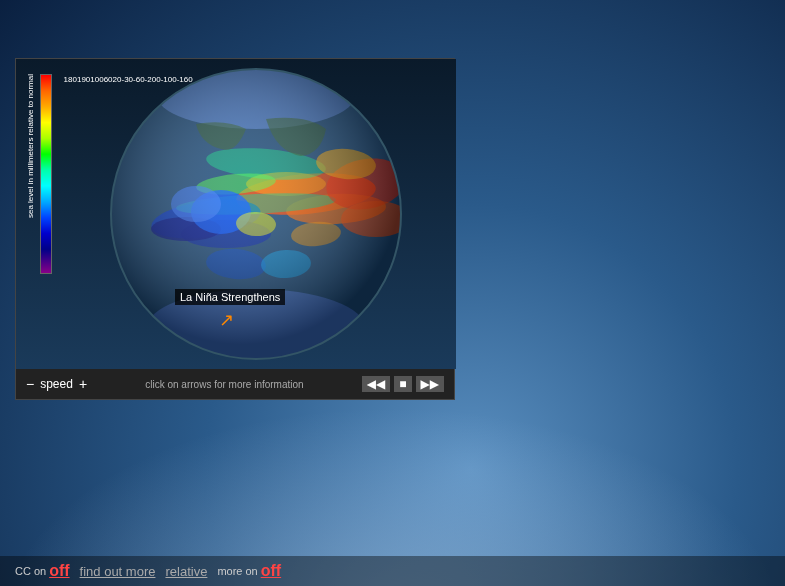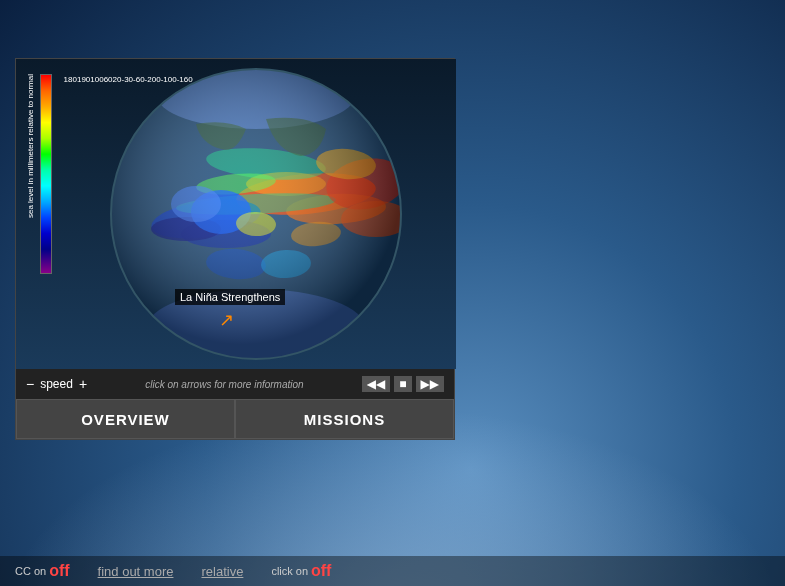--- a/index.html
+++ b/index.html
@@ -203,21 +203,20 @@
       font-size: 12px;
     }
     .speed-minus, .speed-plus {
       color: white;
       font-size: 14px;
       cursor: pointer;
     }
     .info-text {
       color: #aaa;
       font-size: 10px;
-      font-style: italic;
     }
     .playback-controls {
       display: flex;
       gap: 4px;
       align-items: center;
     }
     .play-btn {
       background: #555;
       color: white;
       border: none;
@@ -280,40 +279,41 @@
     .footer {
       position: absolute;
       bottom: 0;
       left: 0;
       right: 0;
       height: 30px;
       background: rgba(0,0,0,0.4);
       display: flex;
       align-items: center;
       padding: 10px 15px;
-      gap: 28px;
+      gap: 10px;
     }
     .footer-item {
       color: #ccc;
       font-size: 11px;
     }
     .footer-link {
       color: #aaa;
       font-size: 13px;
       cursor: pointer;
       text-decoration: underline;
     }
     .footer-toggle {
       display: flex;
       align-items: center;
       gap: 3px;
     }
     .toggle-off {
       color: #ff4444;
       font-weight: bold;
+      text-decoration: underline;
     }
   </style>
 </head>
 <body>
 
 <div class="container">
   <div class="bg"></div>
   <div class="bg-clouds"></div>
 
   <div class="header">
@@ -438,24 +438,20 @@
           <span class="speed-plus">+</span>
         </div>
         <span class="info-text">click on arrows for more information</span>
         <div class="playback-controls">
           <button class="play-btn">◀◀</button>
           <button class="play-btn">■</button>
           <button class="play-btn">▶▶</button>
         </div>
       </div>
 
-      <div class="nav-buttons">
-        <div class="nav-btn">OVERVIEW</div>
-        <div class="nav-btn">MISSIONS</div>
-      </div>
     </div>
 
     <div class="events-panel">
 
       <div class="event-item active">
         <div class="event-title">Latest View</div>
         <div class="event-date">July 2010</div>
       </div>
 
       <div class="event-item inactive">
@@ -482,18 +478,18 @@
 
   <div class="footer">
     <div class="footer-toggle">
       <span class="footer-item">CC</span>
       <span class="footer-item">on</span>
       <span class="toggle-off">off</span>
     </div>
     <span class="footer-link">find out more</span>
     <span class="footer-link">relative</span>
     <div class="footer-toggle">
-      <span class="footer-item">click</span>
+      <span class="footer-item">more</span>
       <span class="footer-item">on</span>
       <span class="toggle-off">off</span>
     </div>
   </div>
 </div>
 
 </body></html>

